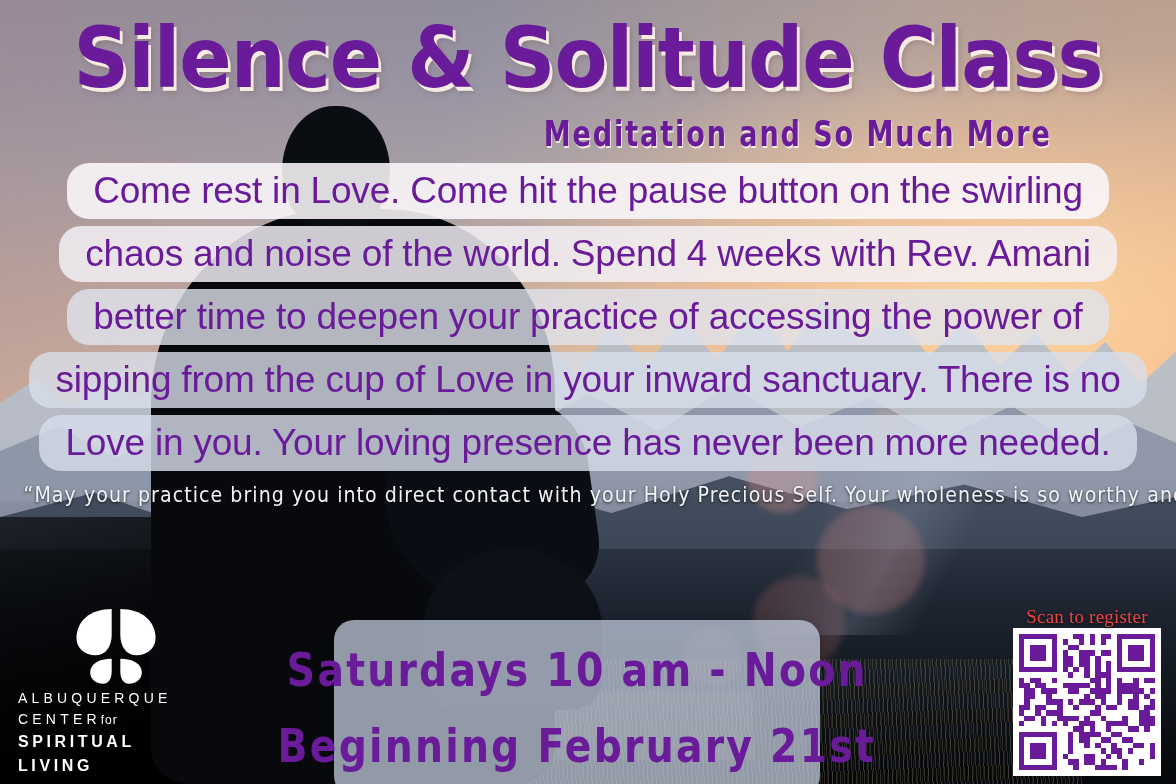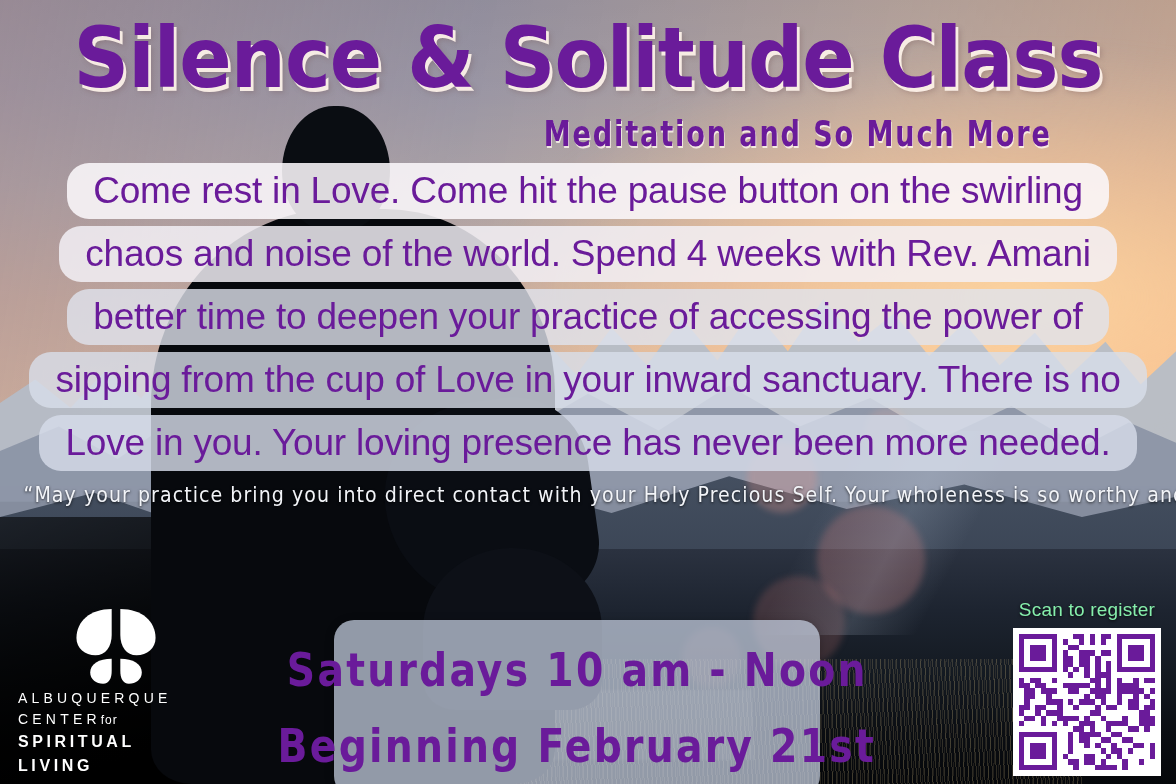--- a/index.html
+++ b/index.html
@@ -306,25 +306,24 @@
   }
 
   
   .qr-block {
     position: absolute;
     right: 6px; bottom: 8px;
     width: 166px;
     text-align: center;
   }
   .qr-label {
-    font-family: Liberation Sans, sans-serif;
+    font-family: Liberation Serif, serif;
     font-size: 19px;
-    color: #86efac;
+    color: #ef4444;
     text-shadow: 0 1px 3px rgba(0,0,0,0.8);
-    margin-bottom: 7px;
     letter-spacing: 0.2px;
   }
   .qr-card {
     width: 148px; height: 148px;
     margin: 0 auto;
     background: #ffffff;
     padding: 6px;
     box-sizing: border-box;
   }
   .qr-card svg { display: block; width: 100%; height: 100%; }

